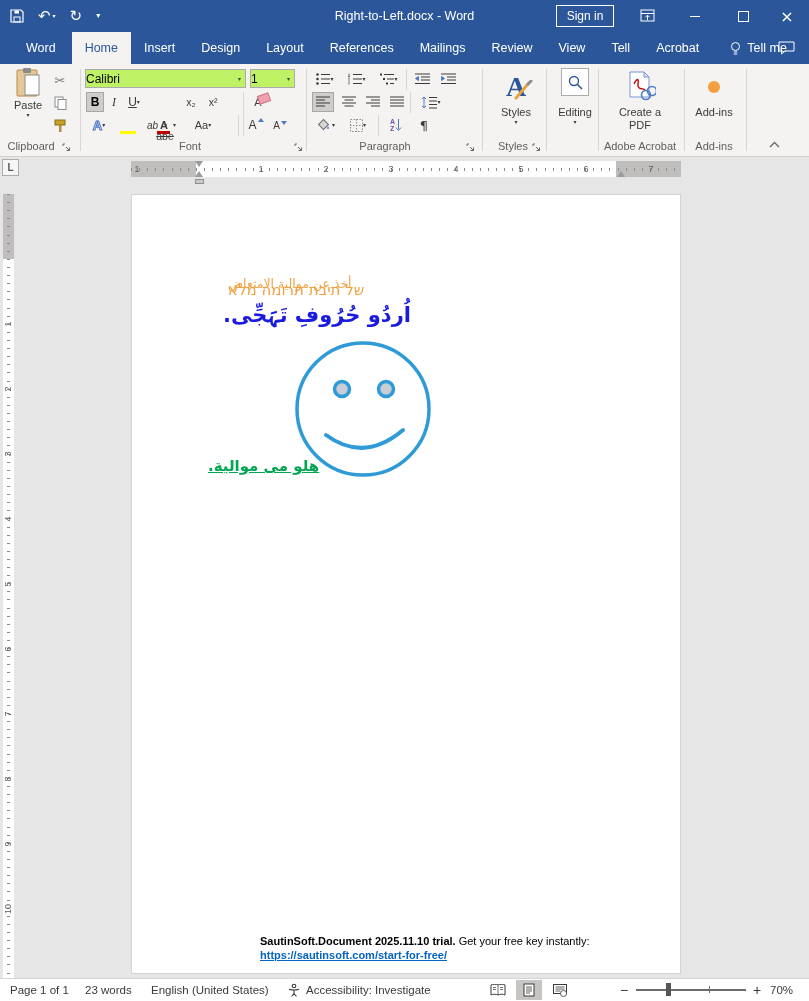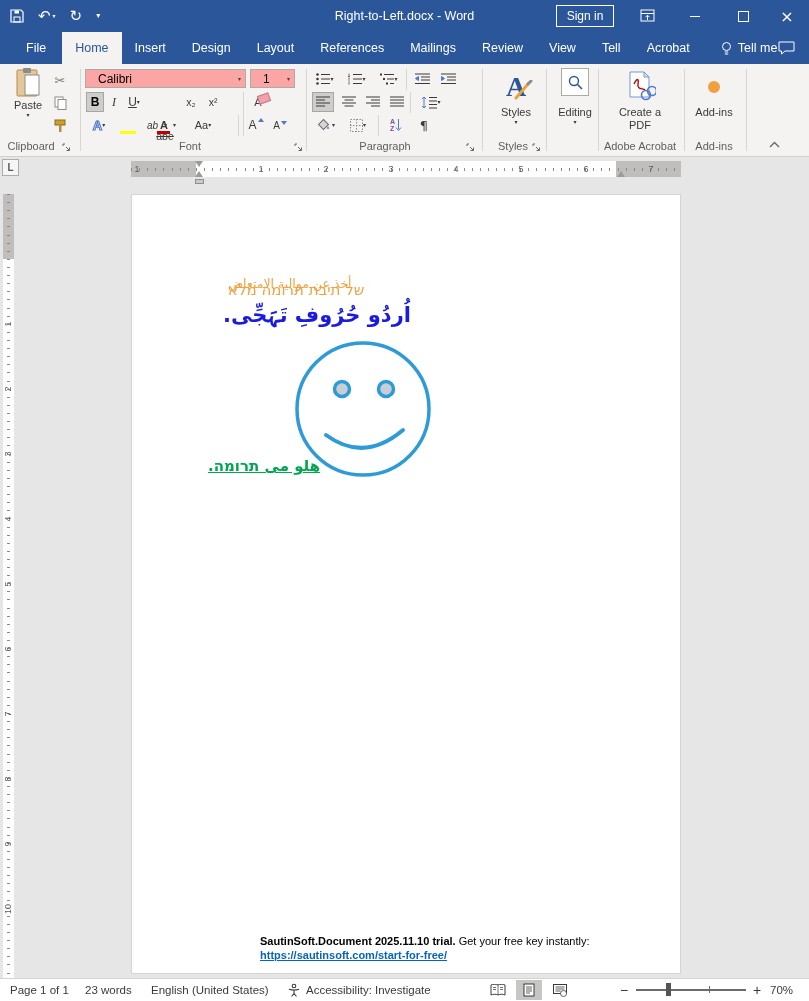--- a/index.html
+++ b/index.html
@@ -29,21 +29,21 @@
   .tellme{display:flex;align-items:center;gap:6px;margin-left:10px;padding:0 8px;}
   .comment-btn{position:absolute;right:14px;top:0;height:32px;display:flex;align-items:center;}
 
   
   .ribbon{position:absolute;left:0;top:64px;width:809px;height:93px;background:#F4F3F2;border-bottom:1px solid #D2D0CE;box-sizing:border-box;font-size:11px;color:#3B3A39;}
   .gdiv{position:absolute;top:5px;height:82px;width:1px;background:#D8D6D3;}
   .glabel{position:absolute;top:76px;height:14px;font-size:11px;color:#605E5C;text-align:center;}
   .launcher{position:absolute;top:78px;}
   .rbtn{position:absolute;display:flex;align-items:center;justify-content:center;height:20px;cursor:default;}
   .rbtn.toggled{background:#CFCDCB;border:1px solid #A8A6A4;box-sizing:border-box;}
-  .combo{position:absolute;top:5px;height:19px;background:#fca5a5;border:1px solid #ABABAB;box-sizing:border-box;display:flex;align-items:center;padding-left:12px;font-size:12px;color:#000;}
+  .combo{position:absolute;top:5px;height:19px;background:#bef264;border:1px solid #ABABAB;box-sizing:border-box;display:flex;align-items:center;padding-left:0;font-size:12px;color:#000;}
   .combo .dd{position:absolute;right:4px;color:#444;}
   .colorbar{position:absolute;left:1px;right:1px;bottom:1px;height:3.5px;}
   .bigbtn{position:absolute;display:flex;flex-direction:column;align-items:center;color:#3B3A39;}
   .bigbtn .cap{font-size:11px;line-height:13px;text-align:center;}
   .paste-top{width:30px;height:32px;position:relative;}
   .eff-a{color:#fff;-webkit-text-stroke:1px #4E79C7;text-shadow:0 0 1px #4E79C7;font-weight:bold;font-size:13px;}
   .eraser-block{width:10px;height:7px;background:#F2A0AC;border:1px solid #C97B88;transform:rotate(-20deg);margin-left:-4px;margin-top:-8px;}
 
   
   .docarea{position:absolute;left:0;top:157px;width:809px;height:821px;background:#E6E6E6;overflow:hidden;}
@@ -114,21 +114,21 @@
       </span>
     <span class="wbtn max">
         <span class="maxbox"></span>
       </span>
     <span class="wbtn close">
         <span class="glyph">×</span>
       </span>
   </div>
 
   <div class="tabrow">
-    <span class="tab file">File</span>
+    <span class="tab file">Word</span>
     <span class="tab active">Home</span>
     <span class="tab">Insert</span>
     <span class="tab">Design</span>
     <span class="tab">Layout</span>
     <span class="tab">References</span>
     <span class="tab">Mailings</span>
     <span class="tab">Review</span>
     <span class="tab">View</span>
     <span class="tab">Tell</span>
     <span class="tab">Acrobat</span>
@@ -461,21 +461,21 @@
       <div class="rtl" style="left:96px;top:86px;font-size:15px;color:#F0A242;">של תיבת תרומה מלא</div>
       <div class="rtl" style="left:76px;top:108px;font-size:21px;font-weight:bold;color:#1B1BE0;margin-left:15px;">اُردُو حُرُوفِ تَہَجِّی.</div>
 
       <svg width="146" height="146" viewBox="0 0 146 146" style="position:absolute;left:160px;top:143px;">
         <circle cx="71" cy="71" r="66" fill="none" stroke="#2E9BD8" stroke-width="3.5"></circle>
         <circle cx="50" cy="51" r="7.5" fill="#C9CDD4" stroke="#2E9BD8" stroke-width="3.5"></circle>
         <circle cx="94" cy="51" r="7.5" fill="#C9CDD4" stroke="#2E9BD8" stroke-width="3.5"></circle>
         <path d="M34 97 Q72 125 111 92" fill="none" stroke="#2E9BD8" stroke-width="4" stroke-linecap="round"></path>
       </svg>
 
-      <div class="rtl" style="left:76px;top:262px;font-size:15px;font-weight:bold;color:#00A651;text-decoration:underline;">هلو می תרומה.</div>
+      <div class="rtl" style="left:76px;top:262px;font-size:15px;font-weight:bold;color:#00A651;text-decoration:underline;">هلو می موالية.</div>
 
       <div class="trial" style="left:128px;top:740px;">
         <span style="font-weight:bold;">SautinSoft.Document 2025.11.10 trial.</span><span> Get your free key instantly:</span>
       </div>
       <div class="trial" style="left:128px;top:754px;color:#0563C1;">
         <span class="link">https://sautinsoft.com/start-for-free/</span>
       </div>
     </div>
   </div>
 

